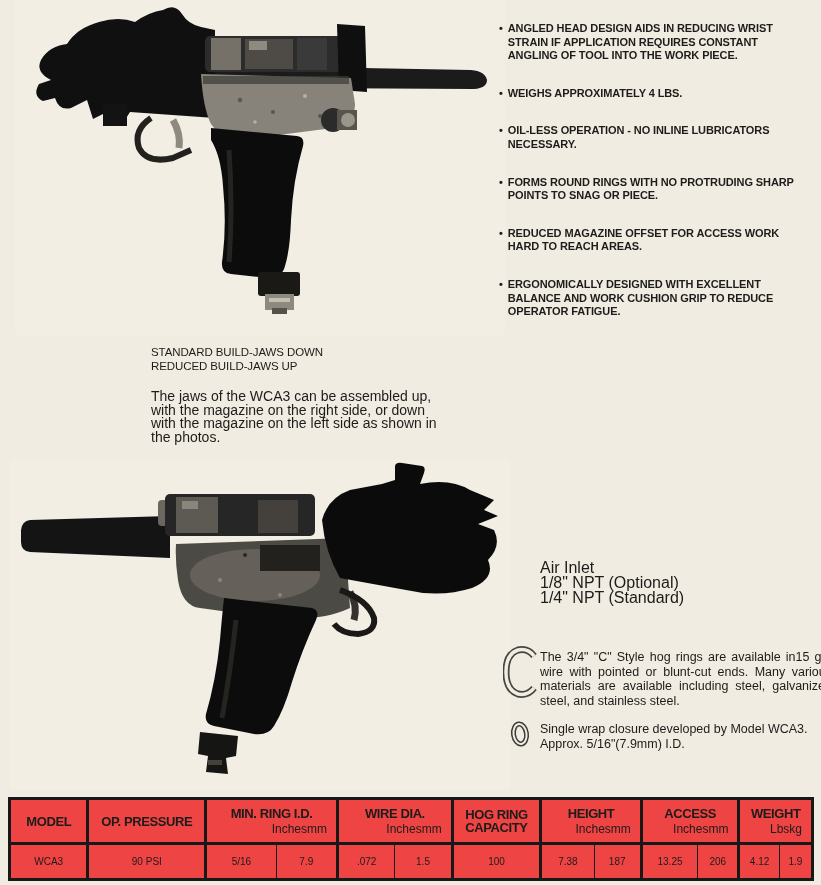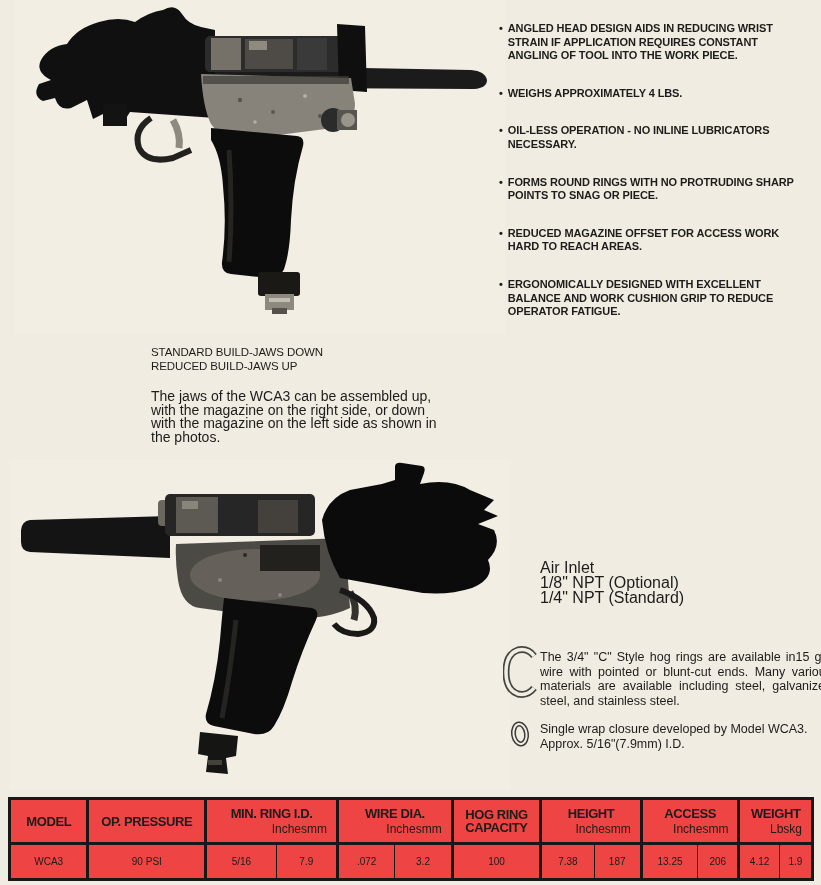--- a/index.html
+++ b/index.html
@@ -245,21 +245,21 @@
           <span>kg</span>
         </div>
       </th>
     </tr>
     <tr>
       <td>WCA3</td>
       <td>90 PSI</td>
       <td class="half-l">5/16</td>
       <td class="half-r">7.9</td>
       <td class="half-l">.072</td>
-      <td class="half-r">3.2</td>
+      <td class="half-r">1.5</td>
       <td>100</td>
       <td class="half-l">7.38</td>
       <td class="half-r">187</td>
       <td class="half-l">13.25</td>
       <td class="half-r">206</td>
       <td class="half-l">4.12</td>
       <td class="half-r">1.9</td>
     </tr>
   </tbody>
     </table>

